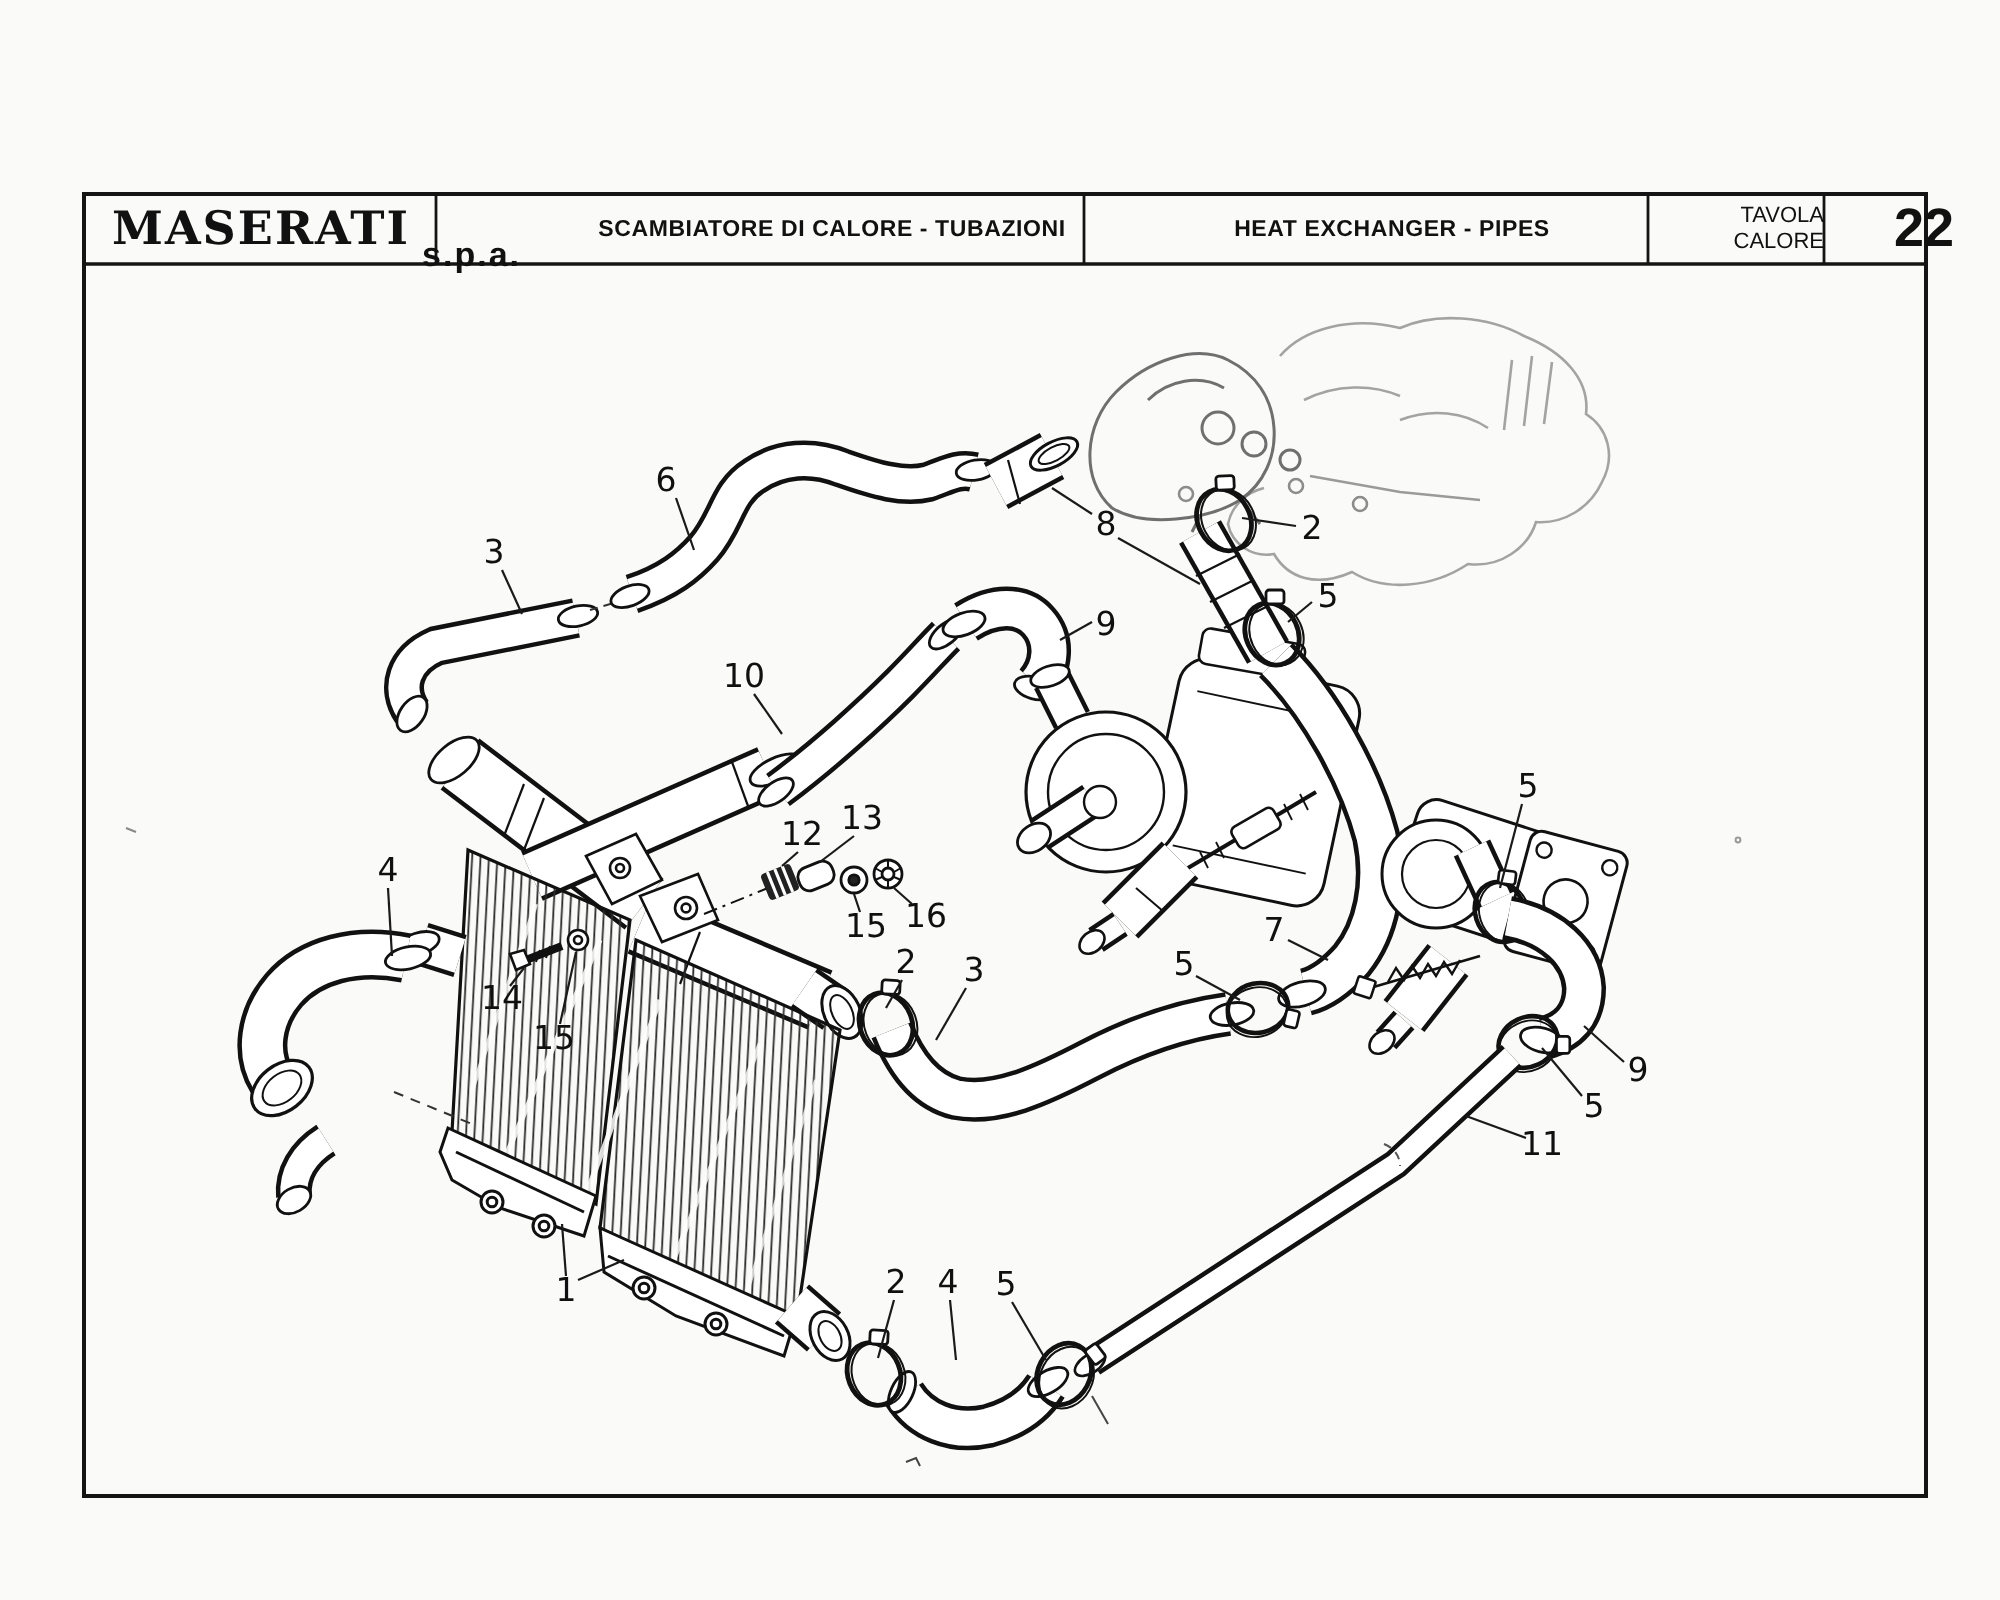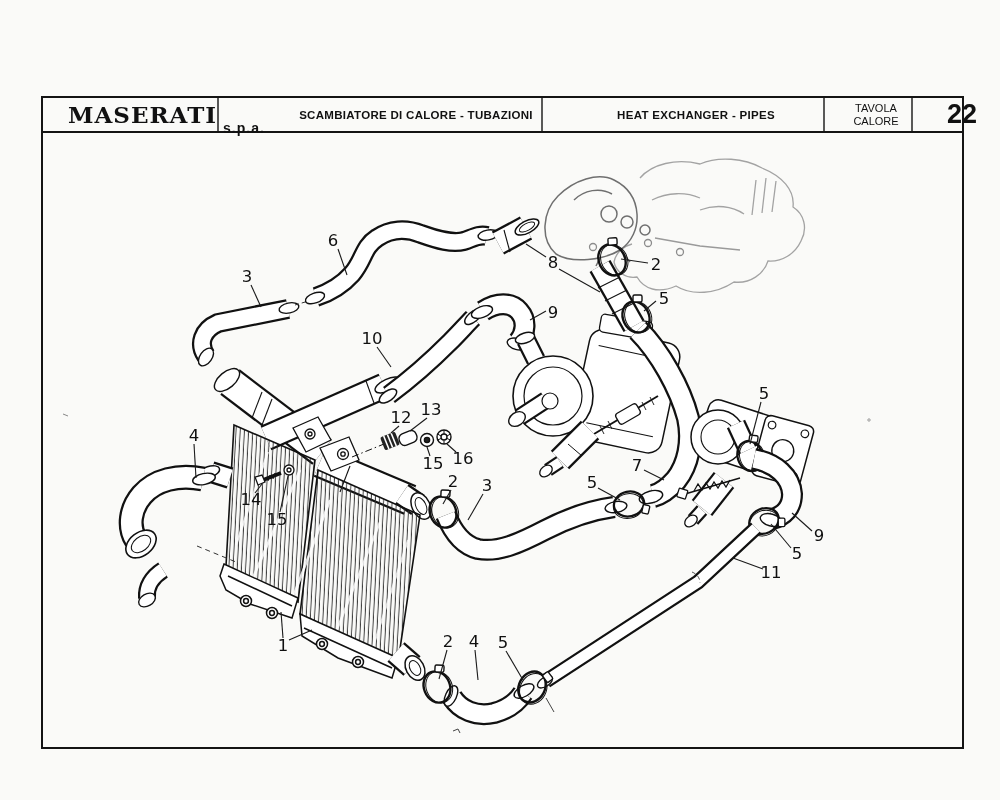--- a/index.html
+++ b/index.html
@@ -1,26 +1,26 @@
 <!DOCTYPE html>
 <html><head>
 <meta charset="utf-8">
 <style>
   html,body{margin:0;padding:0;background:#e9e9e7;}
   .page{position:relative;width:1000px;height:800px;background:#fafaf8;overflow:hidden;
         font-family:"Liberation Sans", sans-serif;color:#111;}
   svg{position:absolute;left:0;top:0;}
   .hcell{position:absolute;top:97px;height:35px;display:flex;align-items:center;padding-left:36px;}
-  .brand{left:42px;width:176px;justify-content:flex-start;padding-left:26px;box-sizing:border-box;}
+  .brand{left:42px;width:176px;justify-content:flex-start;padding-left:14px;box-sizing:border-box;}
   .brand .name{font-family:"DejaVu Serif","Liberation Serif",serif;font-weight:bold;
                font-size:23px;letter-spacing:1px;}
-  .brand .suffix{font-size:14px;font-weight:bold;margin-left:6px;margin-top:27px;letter-spacing:1px;}
+  .brand .suffix{font-size:17px;font-weight:bold;margin-left:6px;margin-top:27px;letter-spacing:1px;}
   .title-it{left:218px;width:324px;justify-content:center;font-weight:bold;font-size:11.5px;letter-spacing:.3px;}
   .title-en{left:542px;width:236px;justify-content:center;font-weight:bold;font-size:11.5px;letter-spacing:.3px;}
-  .plate{left:824px;width:88px;flex-direction:column;justify-content:center;align-items:center;
+  .plate{left:824px;width:88px;flex-direction:column;justify-content:center;align-items:flex-end;
          padding-left:16px;box-sizing:border-box;font-size:11px;line-height:13px;}
   .pnum{left:912px;width:28px;justify-content:center;font-weight:bold;font-size:27px;}
 </style>
 </head>
 <body>
 <div class="page">
 
 <svg width="1000" height="800" viewBox="0 0 1000 800">
   <defs>
     <pattern id="fins" width="4.2" height="9" patternUnits="userSpaceOnUse" patternTransform="rotate(3)">

